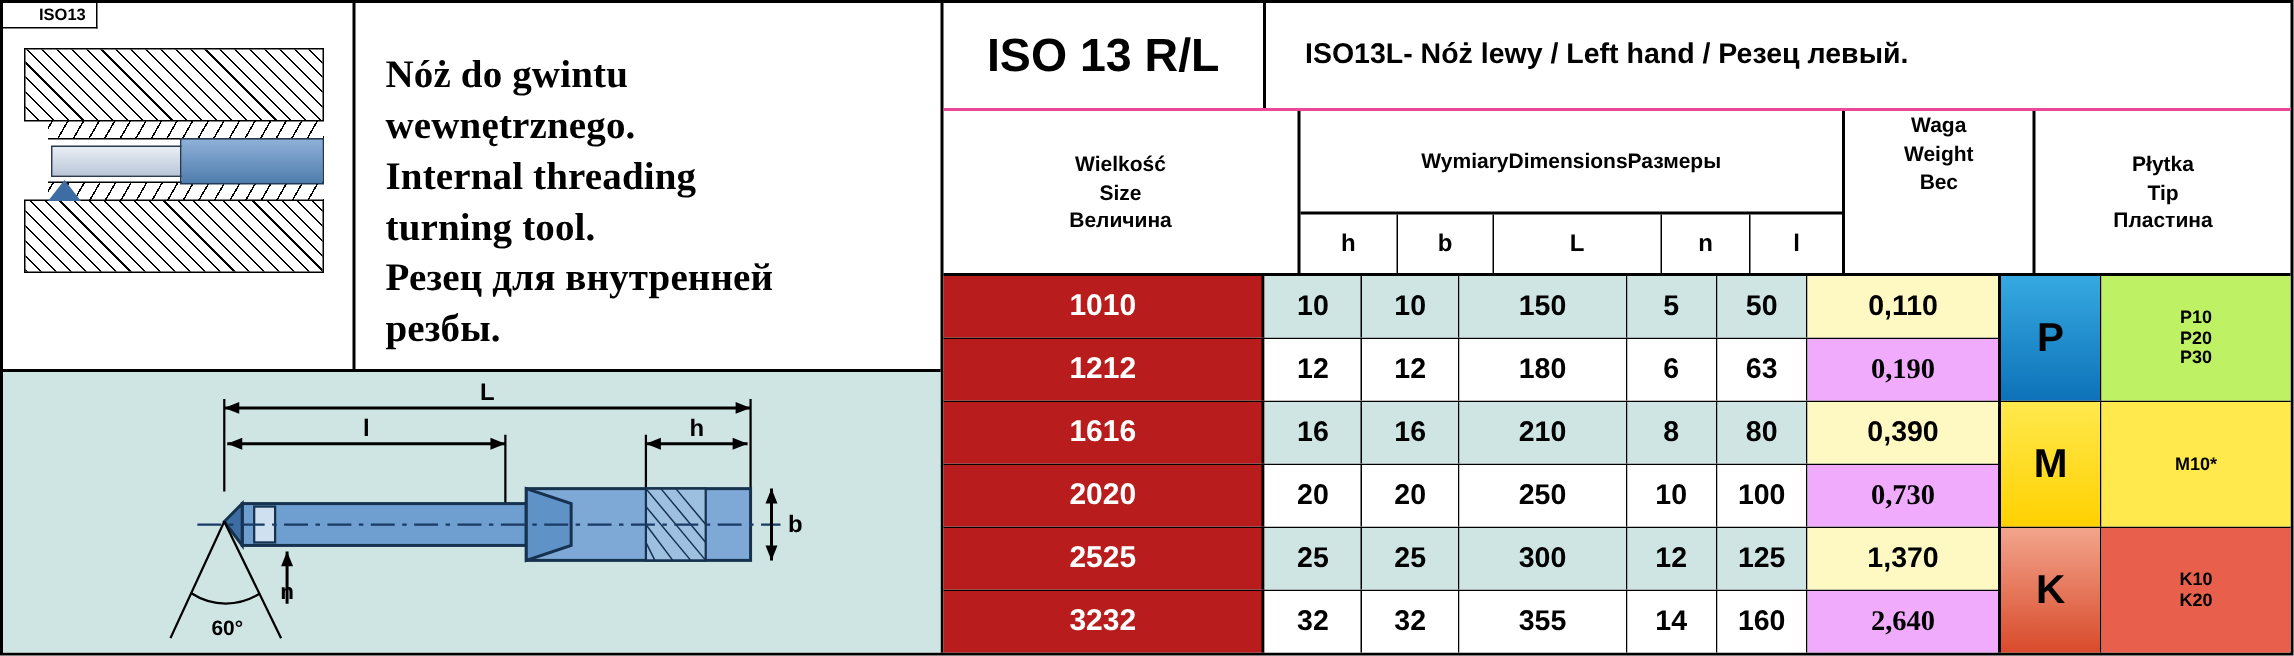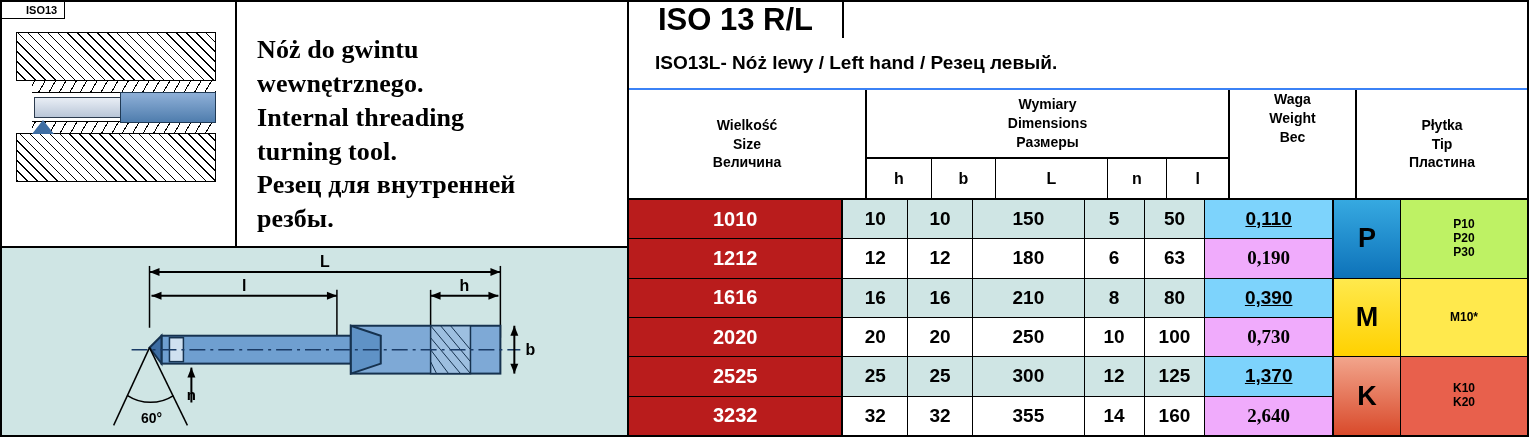--- a/index.html
+++ b/index.html
@@ -122,24 +122,23 @@
   
   .dwg { position:absolute; inset:0; }
 
   
   .right {
     flex:1;
     display:flex;
     flex-direction:column;
   }
   .rowA {
-    height:88px;
-    display:flex;
-    border-bottom:2px solid #3b82f6;
-    flex-direction:column;
+    height:72px;
+    display:flex;
+    border-bottom:2px solid #ec4899;
   }
   .iso-code {
     width:215px;
     display:flex; align-items:center; justify-content:center;
     border-right:2px solid #000;
     font-size:31px; font-weight:bold;
   }
   .iso-desc {
     flex:1;
     display:flex; flex-direction:column; justify-content:center;
@@ -160,21 +159,21 @@
     font-size:14px; font-weight:bold; line-height:1.35;
     text-align:center;
   }
   .dims-col {
     width:363px;
     border-right:2px solid #000;
     display:flex; flex-direction:column;
   }
   .dims-title {
     height:69px;
-    display:flex; flex-direction:column;
+    display:flex; flex-direction:row;
     align-items:center; justify-content:center;
     font-size:14px; font-weight:bold; line-height:1.35;
     border-bottom:2px solid #000;
     text-align:center;
   }
   .dims-heads {
     flex:1;
     display:flex;
   }
   .dims-heads > div {
@@ -221,21 +220,21 @@
   .trow > div:last-child { border-right:none; }
   .c-size  { width:215px; background:#b91c1c; color:#fff; border-right:2px solid #000 !important; font-size:20px !important; }
   .c-h     { width:65px; }
   .c-b     { width:65px; }
   .c-L     { width:112px; }
   .c-n     { width:60px; }
   .c-l     { width:61px; }
   .c-w     { width:127px; border-right:none !important; }
   .band-a  { background:#cfe5e4; }
   .band-b  { background:#ffffff; }
-  .wt-a    { background:#7dd3fc;text-decoration:underline; }
+  .wt-a    { background:#fef9c3; }
   .wt-b    { background:#f0abfc;font-family:Liberation Serif, serif; }
 
   .tips {
     flex:1;
     display:flex; flex-direction:column;
   }
   .tip-row {
     flex:1;
     display:flex;
     border-bottom:1px solid #000;

